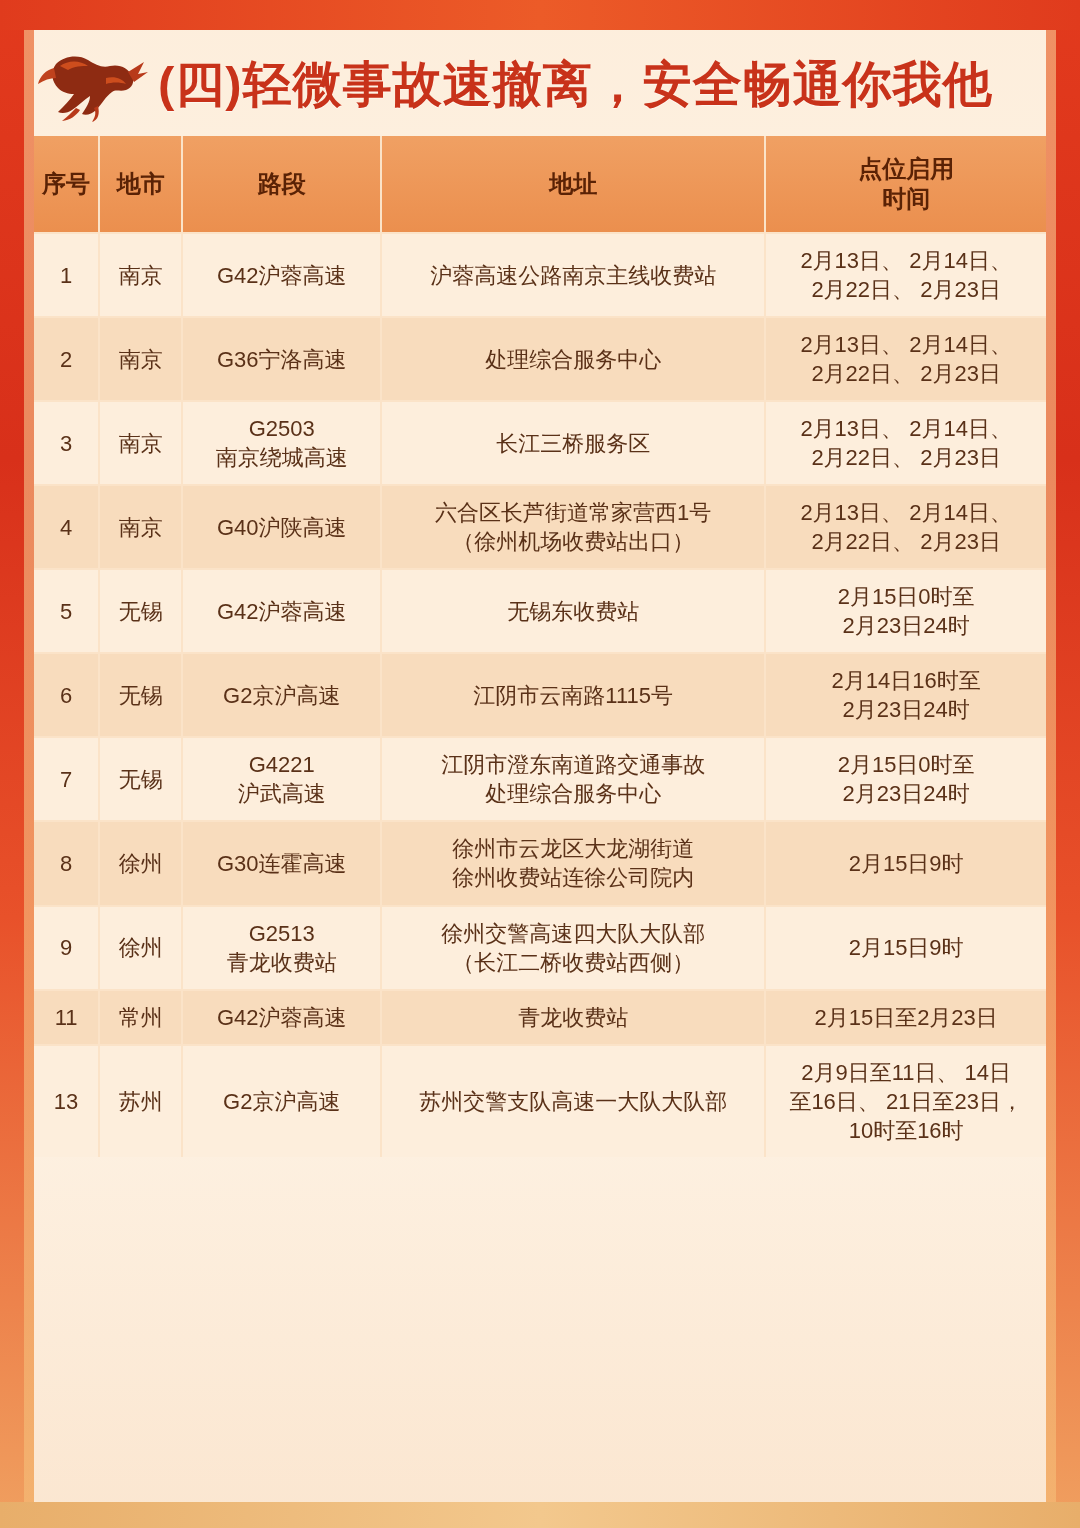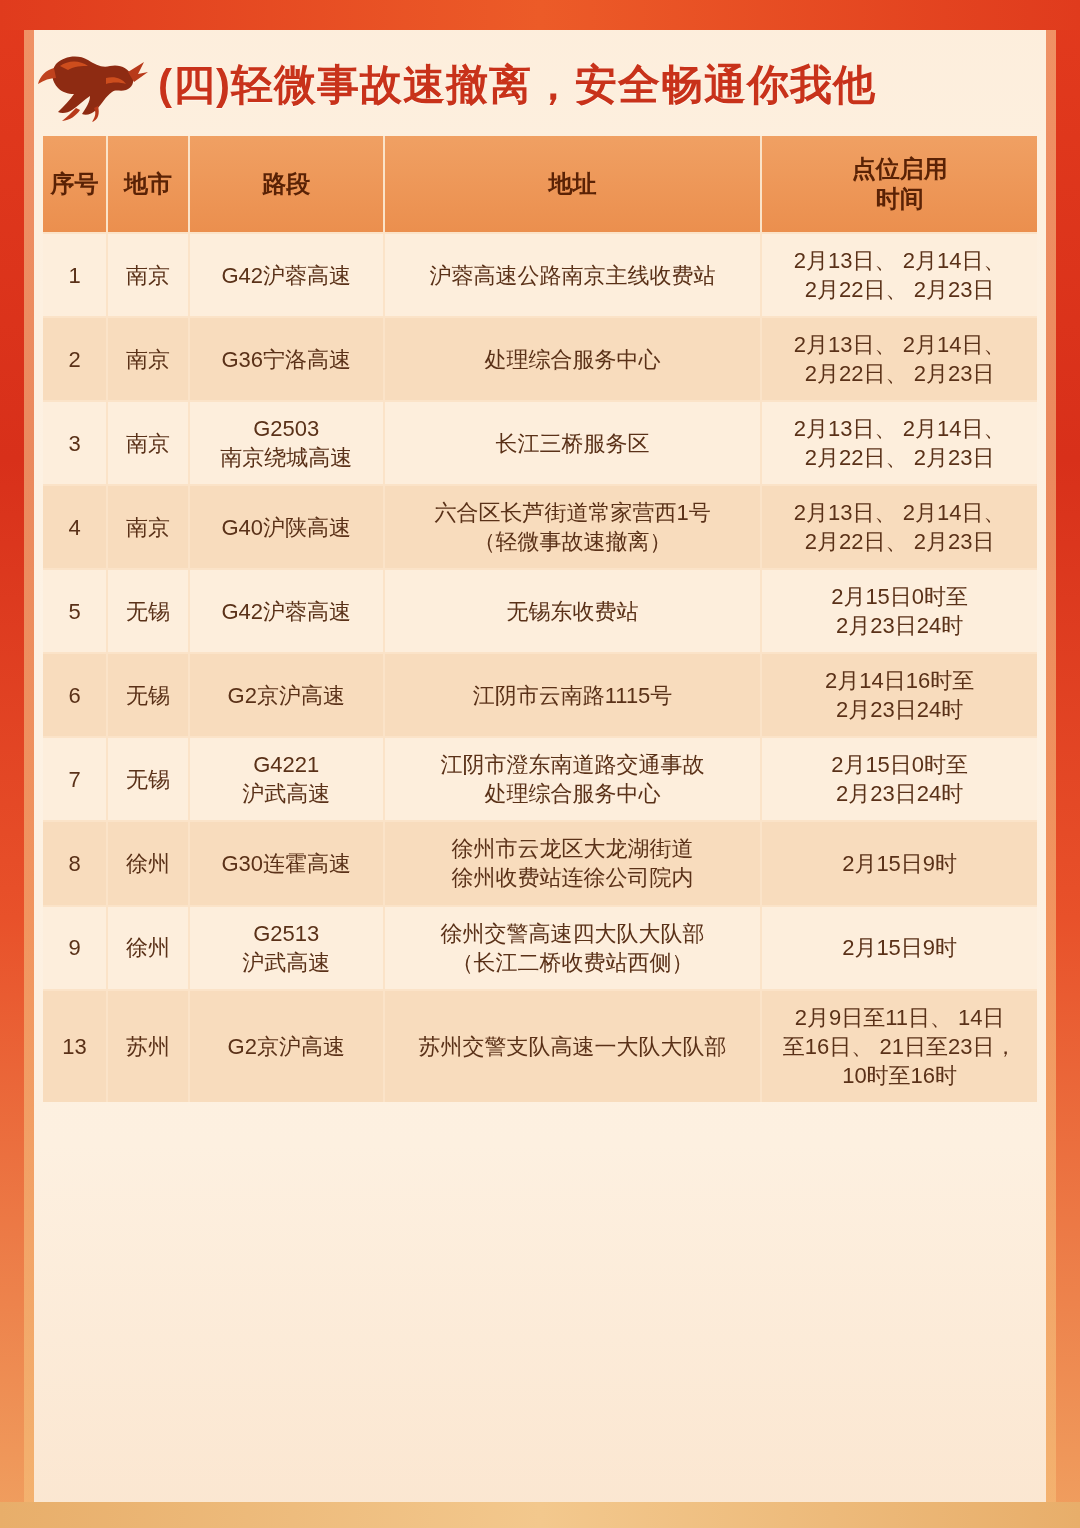--- a/index.html
+++ b/index.html
@@ -72,32 +72,32 @@
     padding: 18px 0 14px 0;
   }
   .horse-icon {
     width: 118px;
     height: 74px;
     flex: 0 0 auto;
     margin-left: 2px;
     margin-right: 4px;
   }
   .title {
-    font-size: 42px;
+    font-size: 49px;
     font-weight: bold;
     color: #c8321a;
     letter-spacing: 1px;
     white-space: nowrap;
     line-height: 1.1;
     text-shadow: 0 1px 0 rgba(255,255,255,.5);
   }
 
   
   .table-wrap {
-    padding: 0 9px;
+    padding: 0 0;
   }
   table.data {
     width: 100%;
     border-collapse: separate;
     border-spacing: 0;
     table-layout: fixed;
     font-size: 21px;
     color: #4a2a15;
   }
   table.data thead th {
@@ -213,21 +213,21 @@
 南京绕城高速</td>
               <td>长江三桥服务区</td>
               <td class="col-date">2月13日、 2月14日、
 2月22日、 2月23日</td>
             </tr>
             <tr>
               <td>4</td>
               <td>南京</td>
               <td>G40沪陕高速</td>
               <td>六合区长芦街道常家营西1号
-（轻微事故速撤离）</td>
+（徐州机场收费站出口）</td>
               <td class="col-date">2月13日、 2月14日、
 2月22日、 2月23日</td>
             </tr>
             <tr>
               <td>5</td>
               <td>无锡</td>
               <td>G42沪蓉高速</td>
               <td>无锡东收费站</td>
               <td class="col-date">2月15日0时至
 2月23日24时</td>
@@ -255,24 +255,31 @@
               <td>徐州</td>
               <td>G30连霍高速</td>
               <td>徐州市云龙区大龙湖街道
 徐州收费站连徐公司院内</td>
               <td class="col-date">2月15日9时</td>
             </tr>
             <tr>
               <td>9</td>
               <td>徐州</td>
               <td>G2513
-沪武高速</td>
+青龙收费站</td>
               <td>徐州交警高速四大队大队部
 （长江二桥收费站西侧）</td>
               <td class="col-date">2月15日9时</td>
+            </tr>
+            <tr>
+              <td>11</td>
+              <td>常州</td>
+              <td>G42沪蓉高速</td>
+              <td>青龙收费站</td>
+              <td class="col-date">2月15日至2月23日</td>
             </tr>
             <tr>
               <td>13</td>
               <td>苏州</td>
               <td>G2京沪高速</td>
               <td>苏州交警支队高速一大队大队部</td>
               <td class="col-date">2月9日至11日、 14日
 至16日、 21日至23日，
 10时至16时</td>
             </tr>

